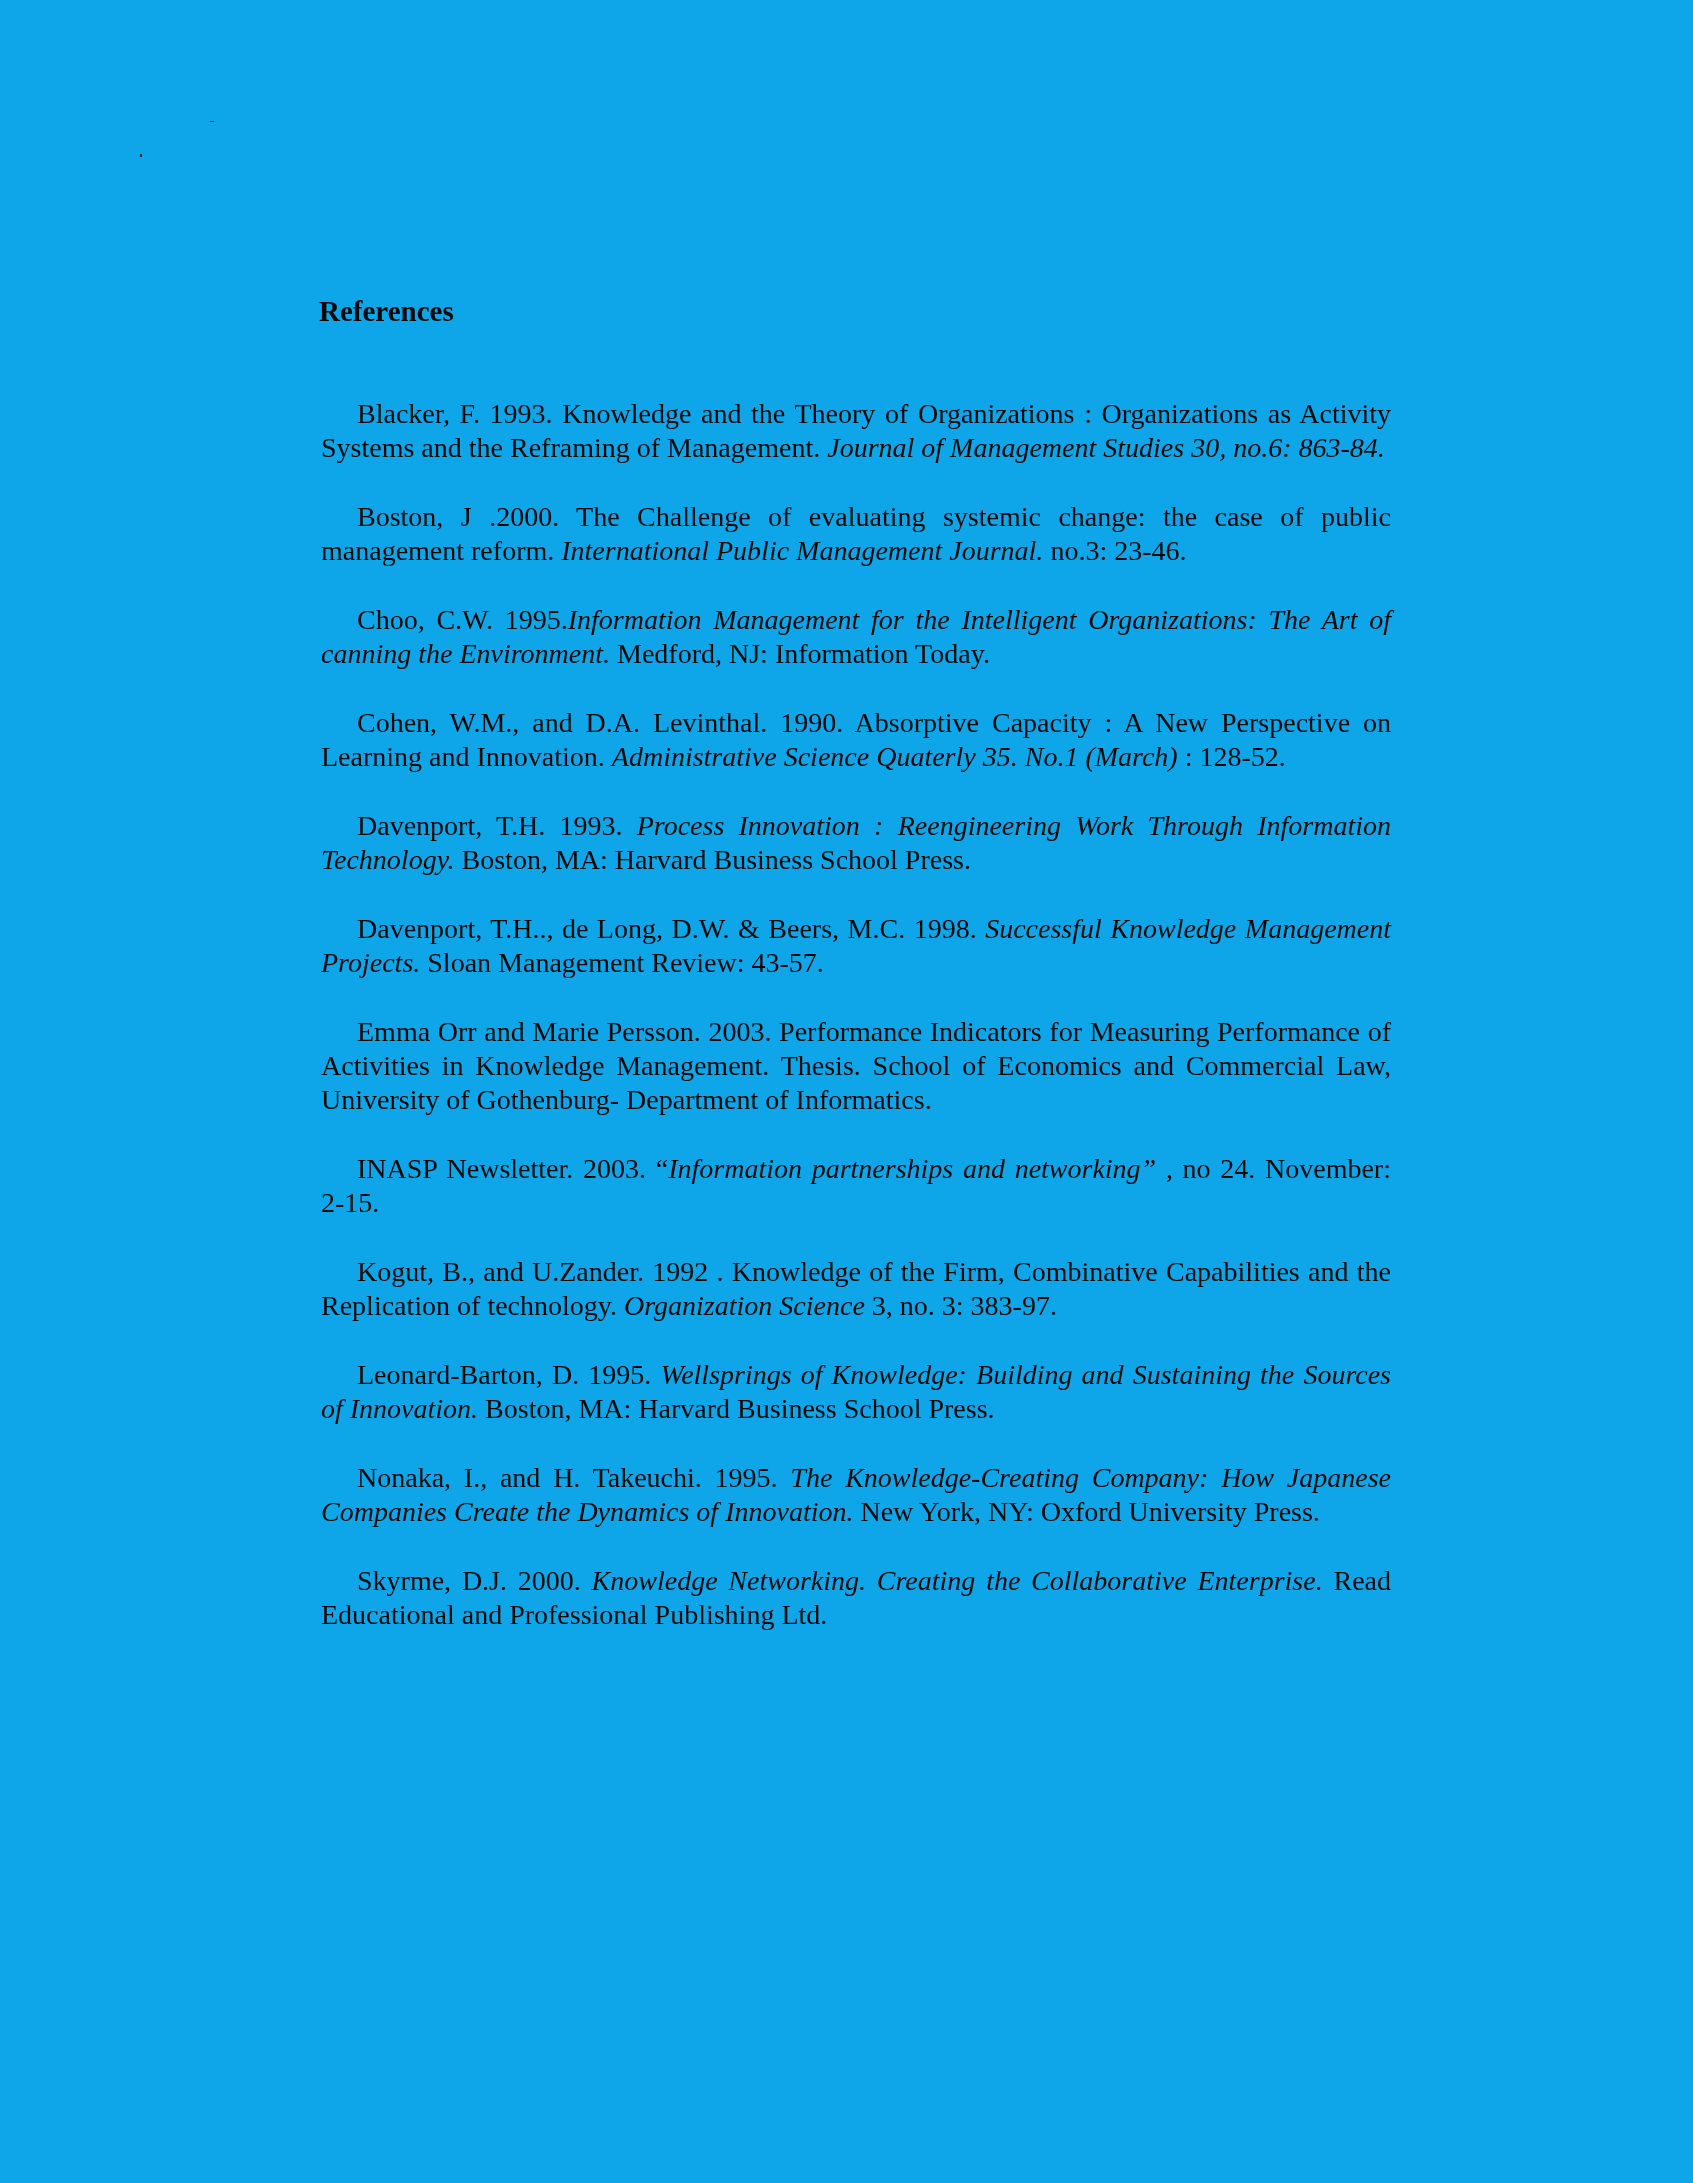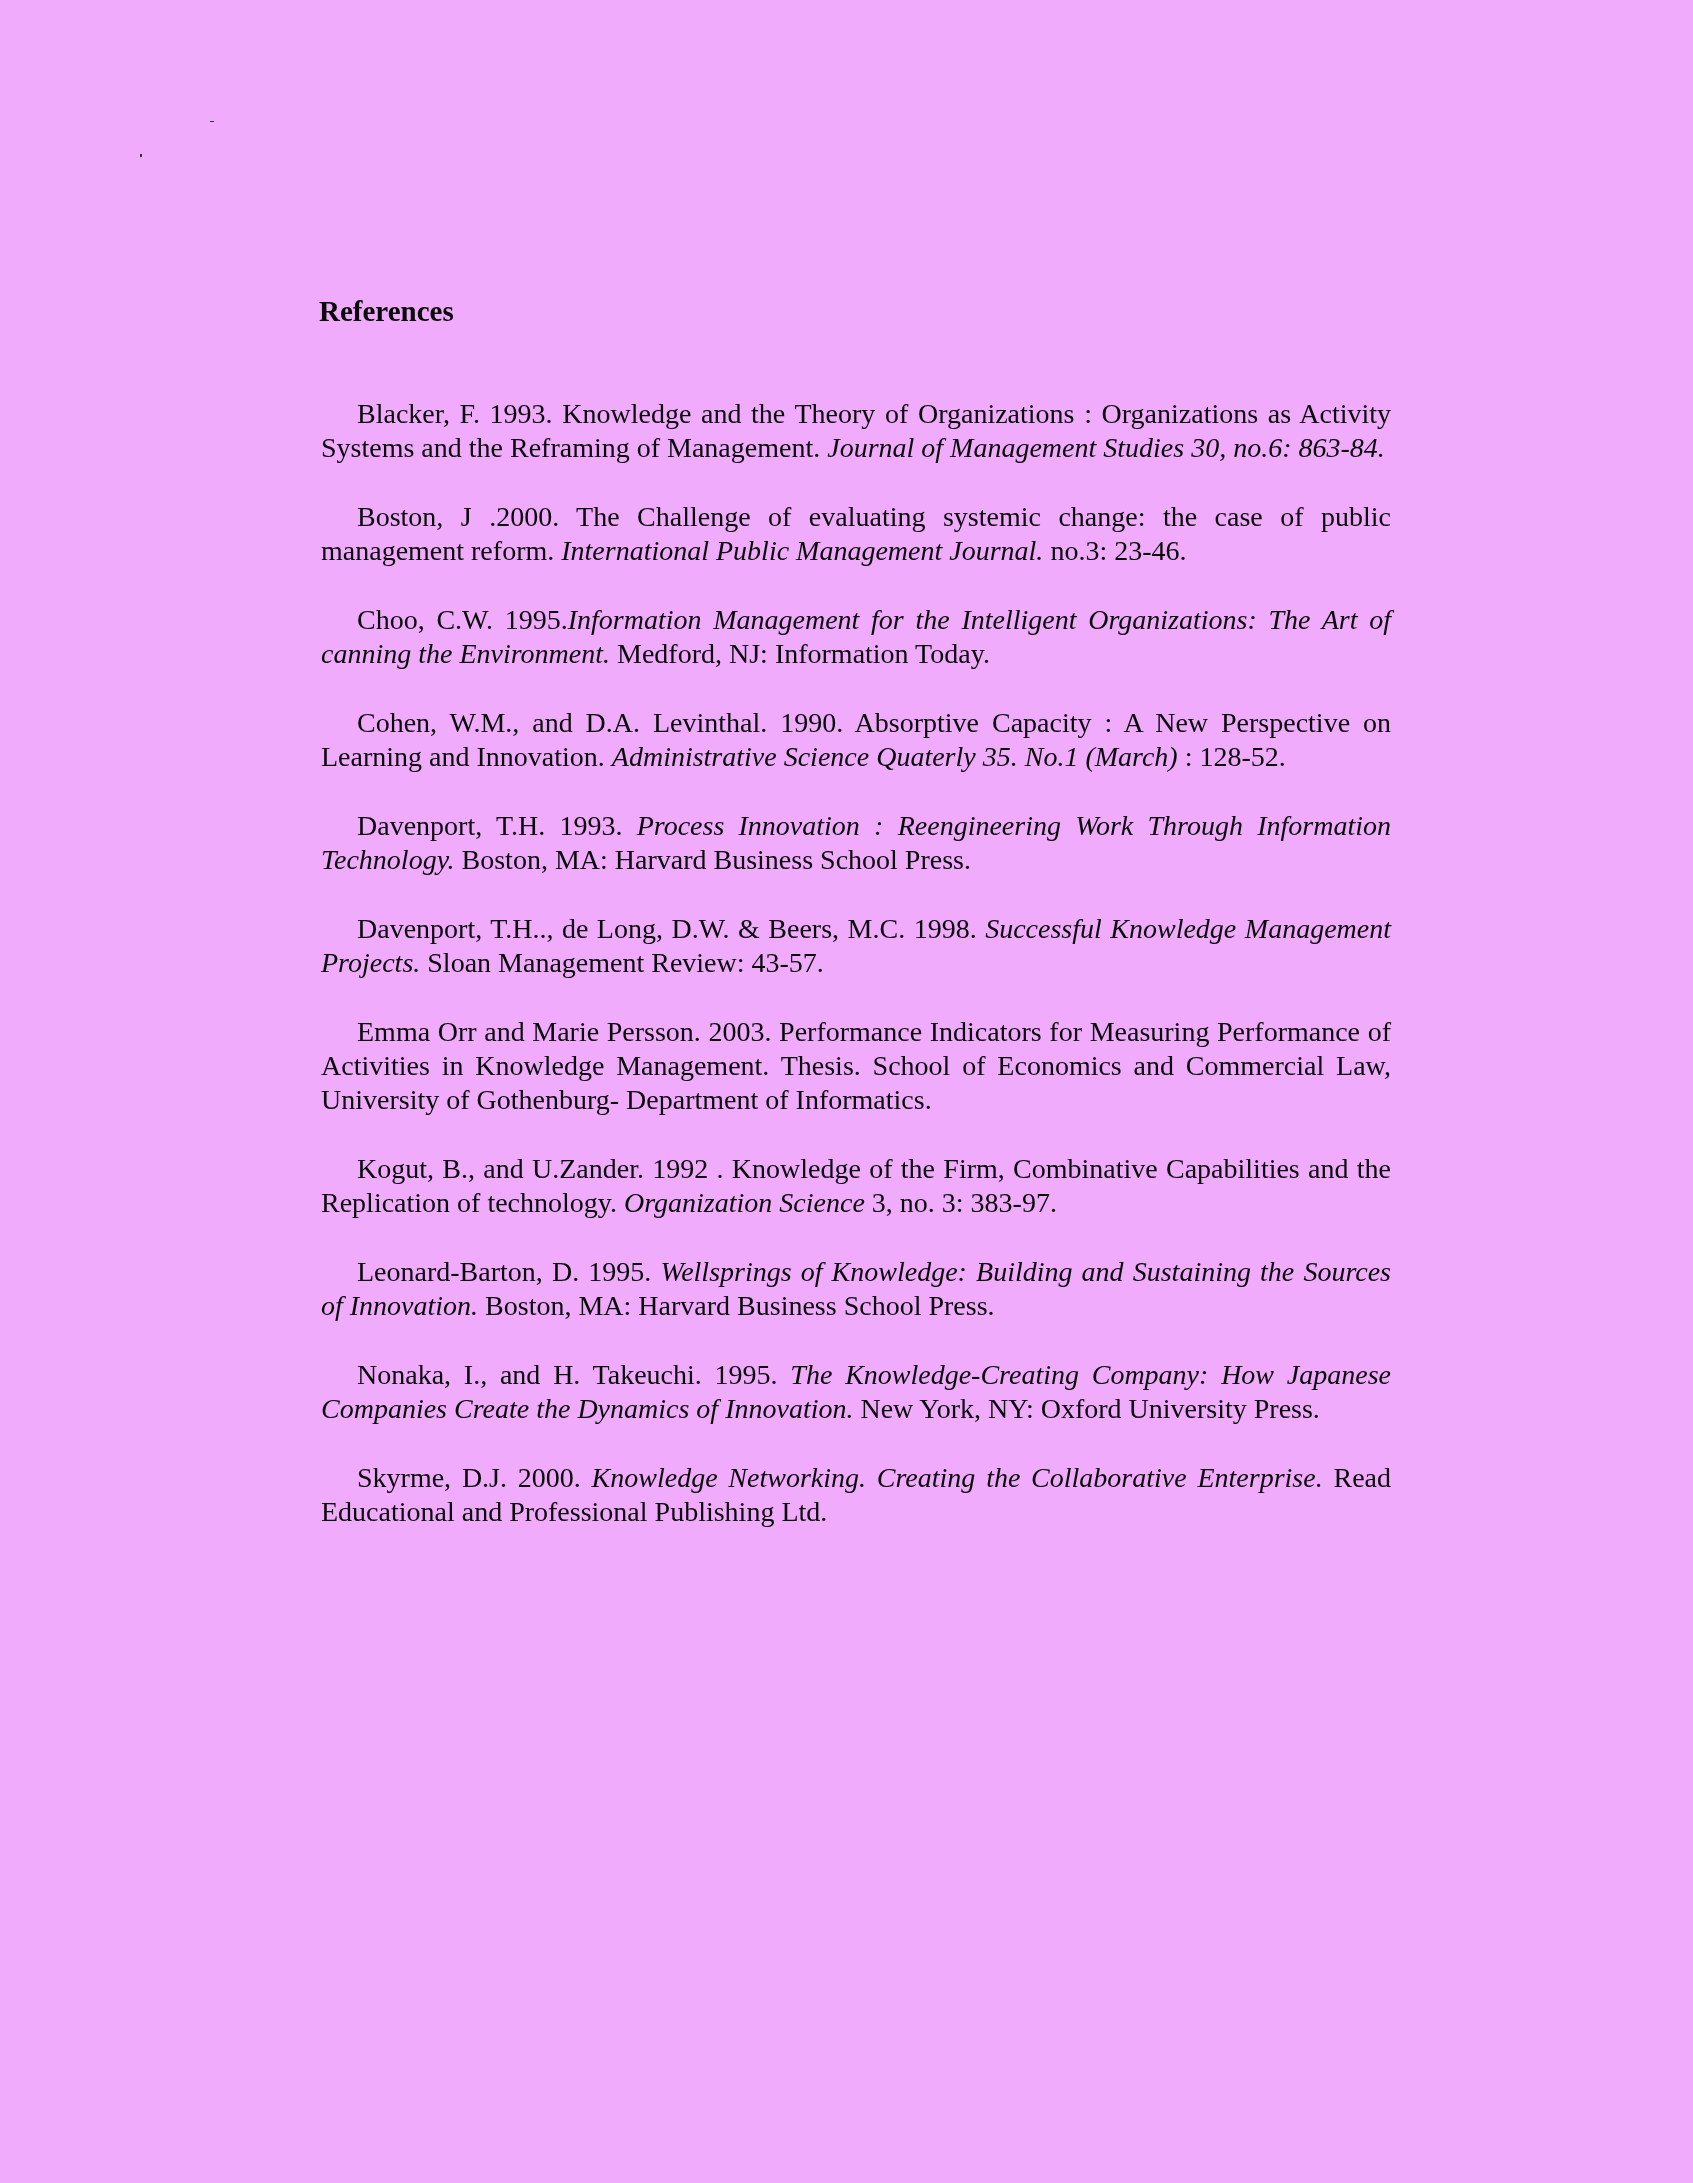--- a/index.html
+++ b/index.html
@@ -13,21 +13,21 @@
     position: relative;
     overflow: hidden;
     font-family: "Liberation Serif", "DejaVu Serif", serif;
     color: #0a0a0a;
   }
   .page {
     position: absolute;
     left: 0; top: 0;
     width: 1694px;
     height: 2183px;
-    background: #f0abfc;
+    background: #0ea5e9;
   }
   .heading {
     position: absolute;
     left: 319px;
     top: 294px;
     margin: 0;
     font-size: 29px;
     font-weight: bold;
     line-height: 34px;
   }
@@ -63,19 +63,20 @@
   <h1 class="heading">References</h1>
 
   <ul class="refs" id="ref-list">
       <li class="ref"><span>Blacker, F. 1993. Knowledge and the Theory of Organizations : Organizations as Activity Systems and the Reframing of Management. </span><span class="it">Journal of Management Studies 30, no.6: 863-84.</span></li>
       <li class="ref"><span>Boston, J .2000. The Challenge of  evaluating systemic change: the case of public management reform. </span><span class="it">International Public Management Journal.</span><span> no.3: 23-46.</span></li>
       <li class="ref"><span>Choo, C.W. 1995.</span><span class="it">Information Management for the Intelligent Organizations: The Art of canning the Environment.</span><span> Medford, NJ: Information Today.</span></li>
       <li class="ref"><span>Cohen, W.M., and D.A. Levinthal. 1990. Absorptive Capacity : A New Perspective on Learning and Innovation. </span><span class="it">Administrative Science Quaterly 35. No.1 (March)</span><span> : 128-52.</span></li>
       <li class="ref"><span>Davenport, T.H. 1993. </span><span class="it">Process Innovation : Reengineering Work Through Information Technology.</span><span> Boston, MA: Harvard Business School Press.</span></li>
       <li class="ref"><span>Davenport, T.H.., de Long, D.W. &amp; Beers, M.C. 1998. </span><span class="it">Successful Knowledge Management Projects.</span><span> Sloan Management Review: 43-57.</span></li>
       <li class="ref"><span>Emma Orr and Marie Persson. 2003. Performance Indicators for Measuring Performance of Activities in Knowledge Management. Thesis. School of Economics and Commercial Law, University of Gothenburg- Department of Informatics.</span></li>
+      <li class="ref"><span>INASP Newsletter. 2003. “</span><span class="it">Information partnerships and networking”</span><span> , no 24. November: 2-15.</span></li>
       <li class="ref"><span>Kogut, B., and U.Zander. 1992 . Knowledge of the Firm, Combinative Capabilities and the Replication of technology. </span><span class="it">Organization Science</span><span> 3, no. 3: 383-97.</span></li>
       <li class="ref"><span>Leonard-Barton, D. 1995. </span><span class="it">Wellsprings of Knowledge: Building and Sustaining the Sources of Innovation.</span><span> Boston, MA: Harvard Business School Press.</span></li>
       <li class="ref"><span>Nonaka, I., and H. Takeuchi. 1995. </span><span class="it">The Knowledge-Creating Company: How Japanese Companies Create the Dynamics of Innovation.</span><span> New York, NY: Oxford University Press.</span></li>
       <li class="ref"><span>Skyrme, D.J. 2000. </span><span class="it">Knowledge Networking. Creating the Collaborative Enterprise.</span><span> Read Educational and Professional Publishing Ltd.</span></li>
     </ul>
 </div>
 
 
 </body></html>

